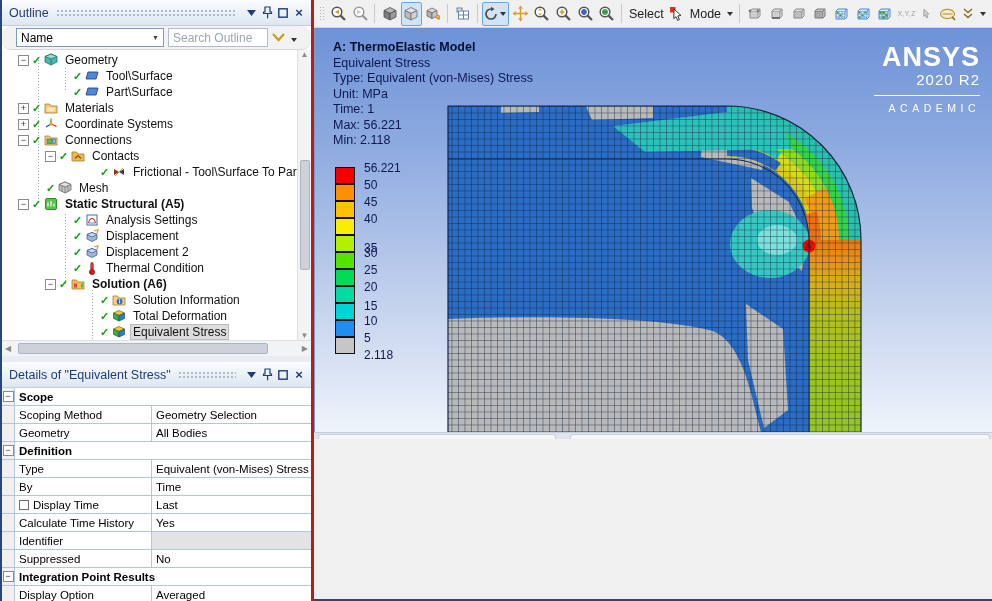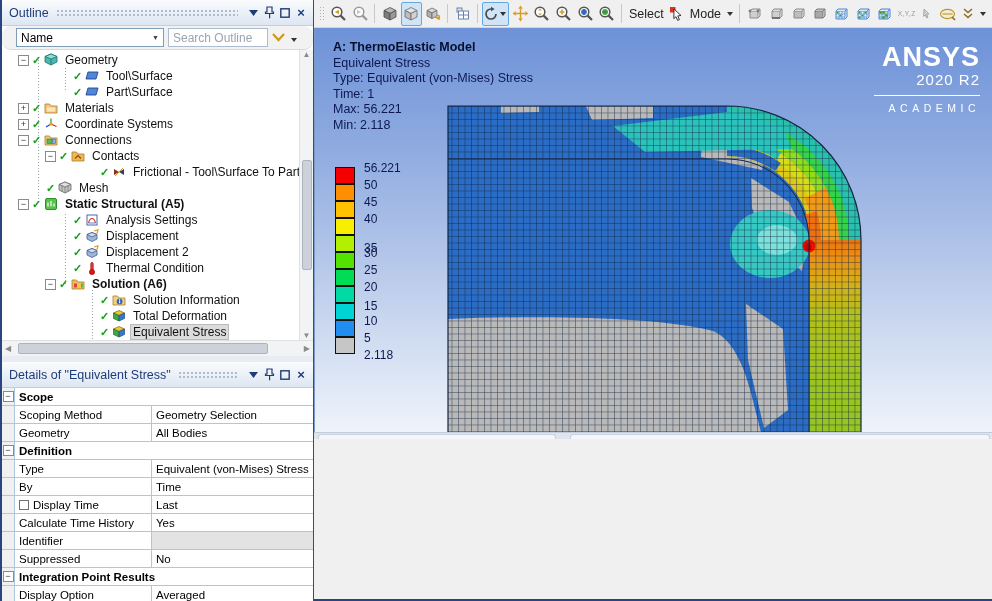--- a/index.html
+++ b/index.html
@@ -1,21 +1,21 @@
 <!DOCTYPE html>
 <html><head>
 <meta charset="utf-8">
 <style>
   * { margin:0; padding:0; box-sizing:border-box; }
   html,body { width:992px; height:601px; overflow:hidden; }
   body { font-family:"Liberation Sans", sans-serif; font-size:12px; background:#f0f0f0; }
   .window { position:relative; width:992px; height:601px; background:#f0f0f0;
             border-left:2px solid #27457f; border-bottom:2px solid #27457f; }
   
-  .left { position:absolute; left:0; top:0; width:312px; height:601px; background:#fff; border-right:1px solid #b91c1c;}
+  .left { position:absolute; left:0; top:0; width:312px; height:601px; background:#fff; border-right:3px solid #b91c1c;}
   .panel-header { height:26px; display:flex; align-items:center; padding:0 4px 0 7px;
     background:linear-gradient(#fafcfe,#dde6f1); border-bottom:1px solid #c3cede; }
   .ph-title { color:#1e3c78; font-size:12.5px; white-space:nowrap; }
   .ph-dots { flex:1; height:8px; margin:0 7px;
     background-image:radial-gradient(circle,#aebccf 0.8px,transparent 1px); background-size:4px 4px; }
   .ph-btn { width:16px; height:16px; display:flex; align-items:center; justify-content:center; color:#1e3c78; font-size:11px; cursor:default;}
   .filter-row { height:24px; background:#f2f2f2; display:flex; align-items:center; gap:4px; padding:0 6px 0 14px; border-bottom:1px solid #d8d8d8;border-radius:9px;}
   .combo { width:148px; height:19px; background:#fff; border:1px solid #7f9db9; display:flex; align-items:center; padding:0 4px; font-size:12px;}
   .combo span:first-child{flex:1;}
   .combo-arrow{ font-size:7px; color:#444;}
@@ -727,20 +727,21 @@
           <rect x="0" y="0" width="677" height="566" fill="url(#mesh)"></rect>
         </g>
         <path d="M133,131 H412 A82,82 0 0 1 494,213 V467" fill="none" stroke="#142642" stroke-width="1"></path>
         <path d="M133,78 H412 A134,134 0 0 1 546,212 V467 H503 V487 H489 V492 H133 Z" fill="none" stroke="#142642" stroke-width="1.2"></path>
       </svg>
 
       <div class="anno" id="anno">
           <div class="t">A: ThermoElastic Model</div>
           <div>Equivalent Stress</div>
           <div>Type: Equivalent (von-Mises) Stress</div>
+          <div>Unit: MPa</div>
           <div>Time: 1</div>
           <div>Max: 56.221</div>
           <div>Min: 2.118</div>
         </div>
 
       <div class="logo">
         <div class="brand">ANSYS</div>
         <div class="ver">2020 R2</div>
         <div class="rule"></div>
         <div class="ed">ACADEMIC</div>

